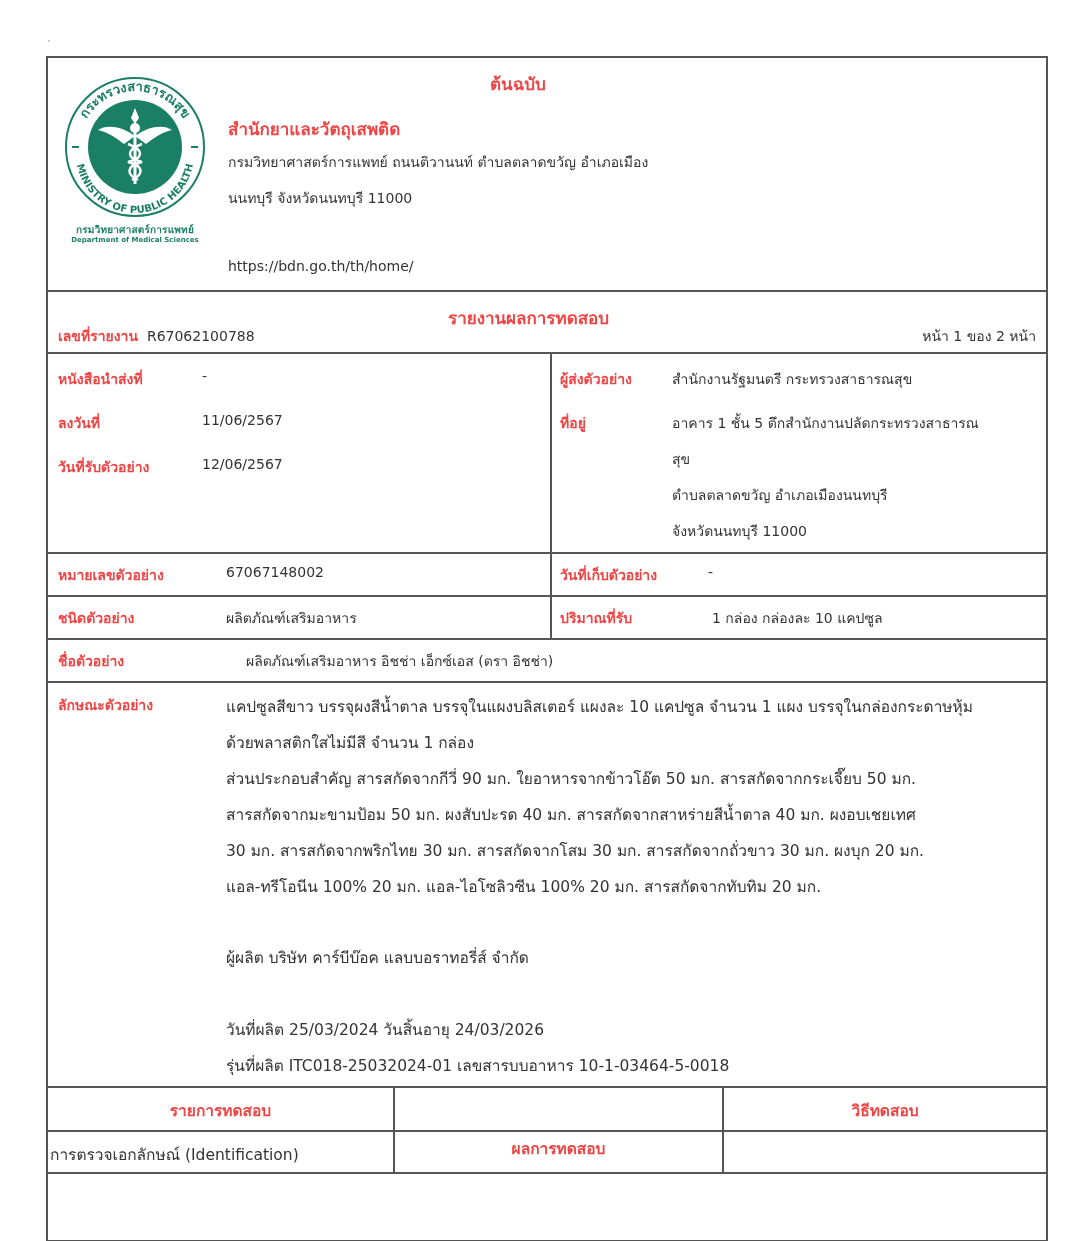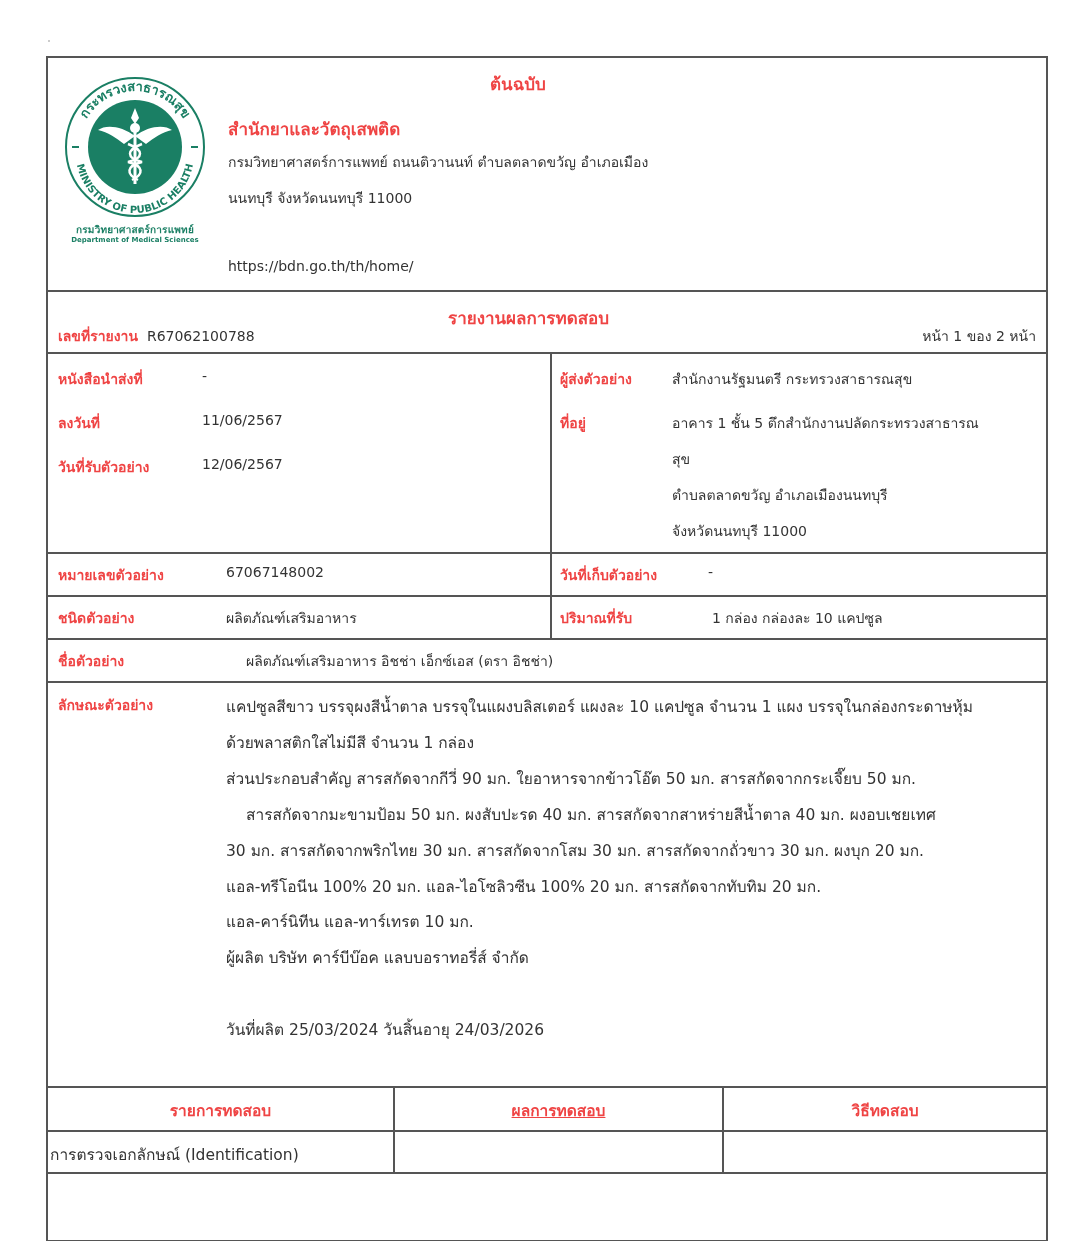--- a/index.html
+++ b/index.html
@@ -122,34 +122,34 @@
 
     <div class="abs bold t16" style="left:10px; top:592px;">ชื่อตัวอย่าง</div>
     <div class="abs t16" style="left:178px; top:592px;margin-left:20px;">ผลิตภัณฑ์เสริมอาหาร อิชช่า เอ็กซ์เอส (ตรา อิชช่า)</div>
 
     <div class="hline" style="left:0; top:623px; width:998px;"></div>
 
     <div class="abs bold t16" style="left:10px; top:636px;">ลักษณะตัวอย่าง</div>
     <div class="abs t15" style="left:178px; top:636px;">แคปซูลสีขาว บรรจุผงสีน้ำตาล บรรจุในแผงบลิสเตอร์ แผงละ 10 แคปซูล จำนวน 1 แผง บรรจุในกล่องกระดาษหุ้ม</div>
     <div class="abs t15" style="left:178px; top:672px;">ด้วยพลาสติกใสไม่มีสี จำนวน 1 กล่อง</div>
     <div class="abs t15" style="left:178px; top:708px;">ส่วนประกอบสำคัญ สารสกัดจากกีวี่ 90 มก. ใยอาหารจากข้าวโอ๊ต 50 มก. สารสกัดจากกระเจี๊ยบ 50 มก.</div>
-    <div class="abs t15" style="left:178px; top:744px;margin-left:20px;">สารสกัดจากมะขามป้อม 50 มก. ผงสับปะรด 40 มก. สารสกัดจากสาหร่ายสีน้ำตาล 40 มก. ผงอบเชยเทศ</div>
+    <div class="abs t15" style="left:178px; top:744px;">สารสกัดจากมะขามป้อม 50 มก. ผงสับปะรด 40 มก. สารสกัดจากสาหร่ายสีน้ำตาล 40 มก. ผงอบเชยเทศ</div>
     <div class="abs t15" style="left:178px; top:780px;">30 มก. สารสกัดจากพริกไทย 30 มก. สารสกัดจากโสม 30 มก. สารสกัดจากถั่วขาว 30 มก. ผงบุก 20 มก.</div>
     <div class="abs t15" style="left:178px; top:816px;">แอล-ทรีโอนีน 100% 20 มก. แอล-ไอโซลิวซีน 100% 20 มก. สารสกัดจากทับทิม 20 มก.</div>
-    <div class="abs t15" style="left:178px; top:851px;">แอล-คาร์นิทีน แอล-ทาร์เทรต 10 มก.</div>
     <div class="abs t15" style="left:178px; top:887px;">ผู้ผลิต บริษัท คาร์บีบ๊อค แลบบอราทอรี่ส์ จำกัด</div>
     <div class="abs t15" style="left:178px; top:959px;">วันที่ผลิต 25/03/2024 วันสิ้นอายุ 24/03/2026</div>
+    <div class="abs t15" style="left:178px; top:995px;">รุ่นที่ผลิต ITC018-25032024-01 เลขสารบบอาหาร 10-1-03464-5-0018</div>
 
     <div class="hline" style="left:0; top:1028px; width:998px;"></div>
 
     <div class="vline" style="left:345px; top:1028px; height:88px;"></div>
     <div class="vline" style="left:674px; top:1028px; height:88px;"></div>
 
     <div class="abs bold t15" style="left:0; width:345px; text-align:center; top:1040px;">รายการทดสอบ</div>
-    <div class="abs bold t15" style="left:347px; width:327px; text-align:center; top:1040px;text-decoration:underline;">ผลการทดสอบ</div>
+    <div class="abs bold t15" style="left:347px; width:327px; text-align:center; top:1078px;">ผลการทดสอบ</div>
     <div class="abs bold t15" style="left:676px; width:322px; text-align:center; top:1040px;">วิธีทดสอบ</div>
 
     <div class="hline" style="left:0; top:1072px; width:998px;"></div>
 
     <div class="abs t15" style="left:2px; top:1084px;">การตรวจเอกลักษณ์ (Identification)</div>
     <div class="abs t15" style="left:360px; top:1084px;"></div>
     <div class="abs t15" style="left:690px; top:1084px;"></div>
 
     <div class="hline" style="left:0; top:1114px; width:998px;"></div>
     <div class="hline" style="left:0; top:1182px; width:998px;"></div>

